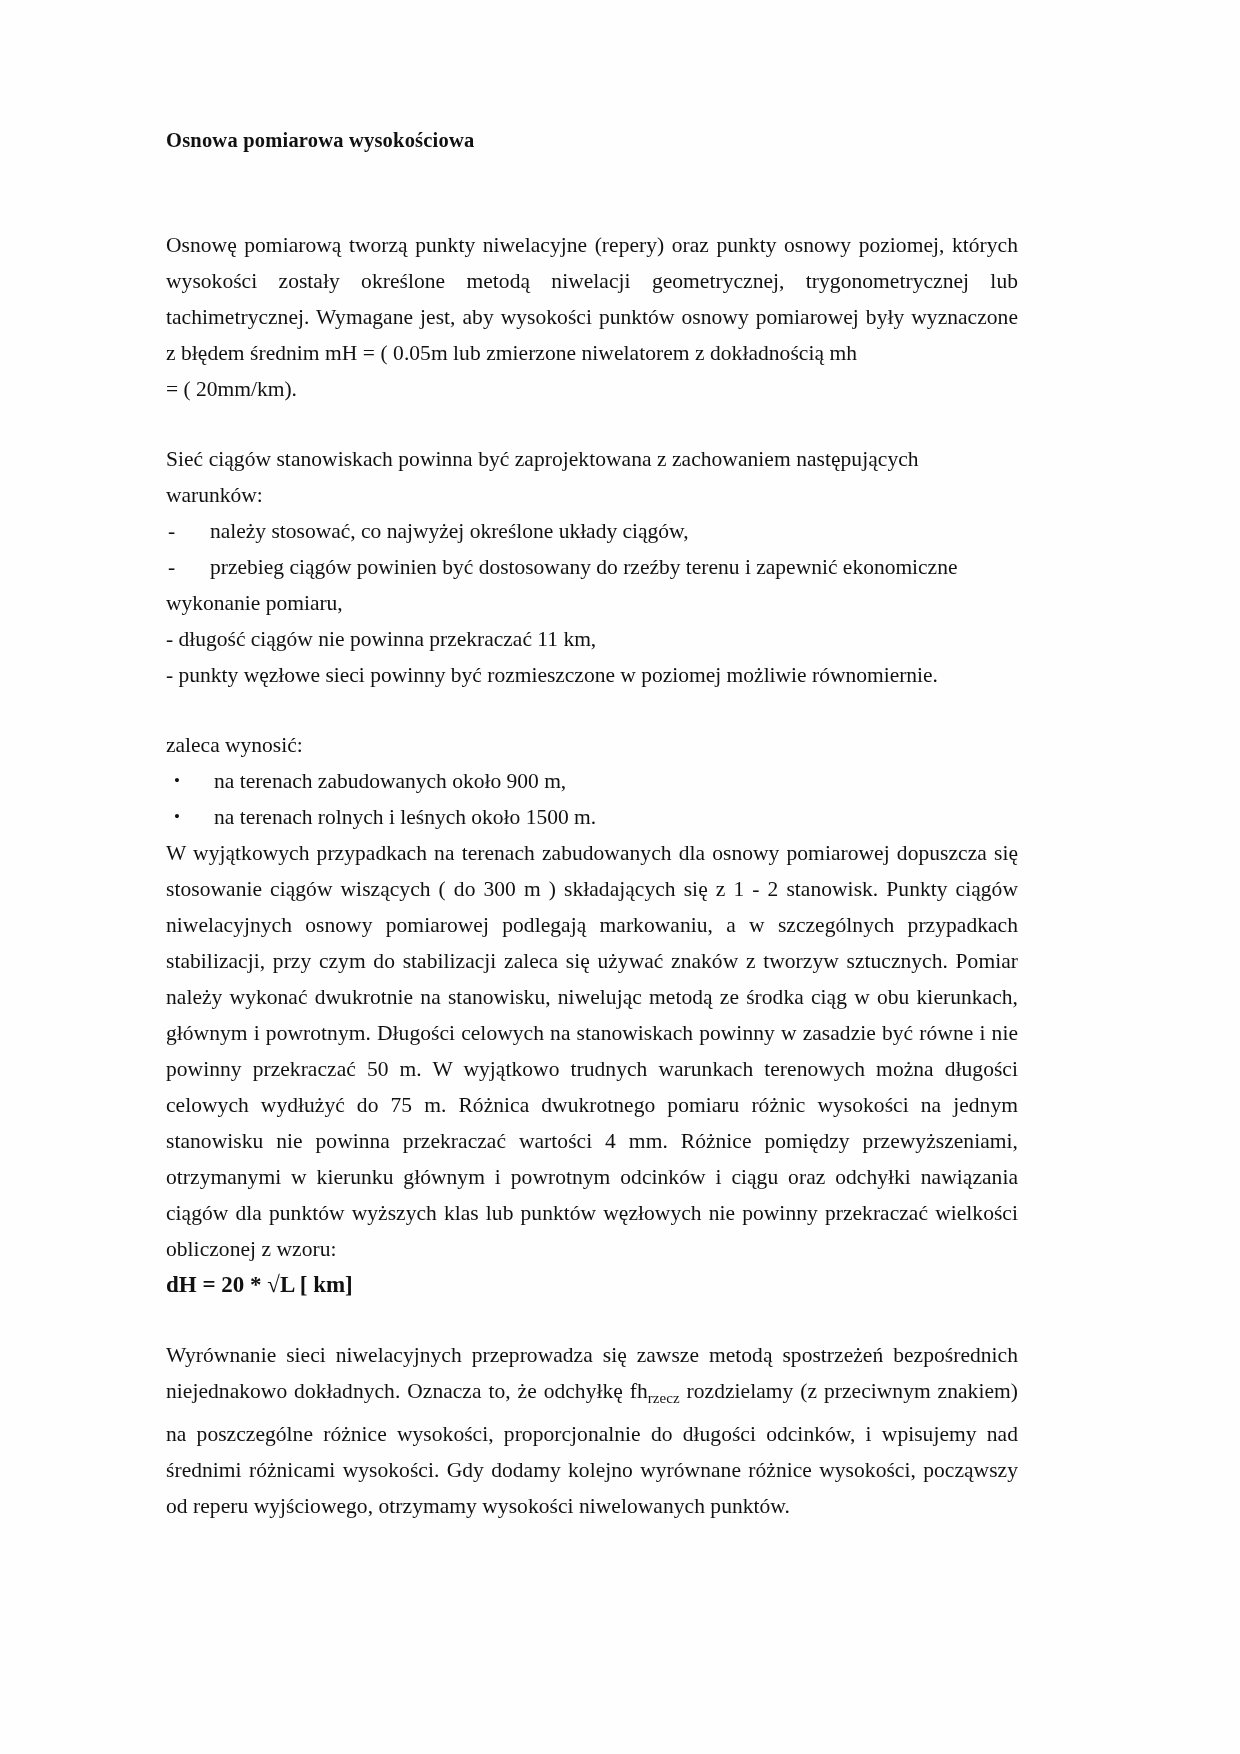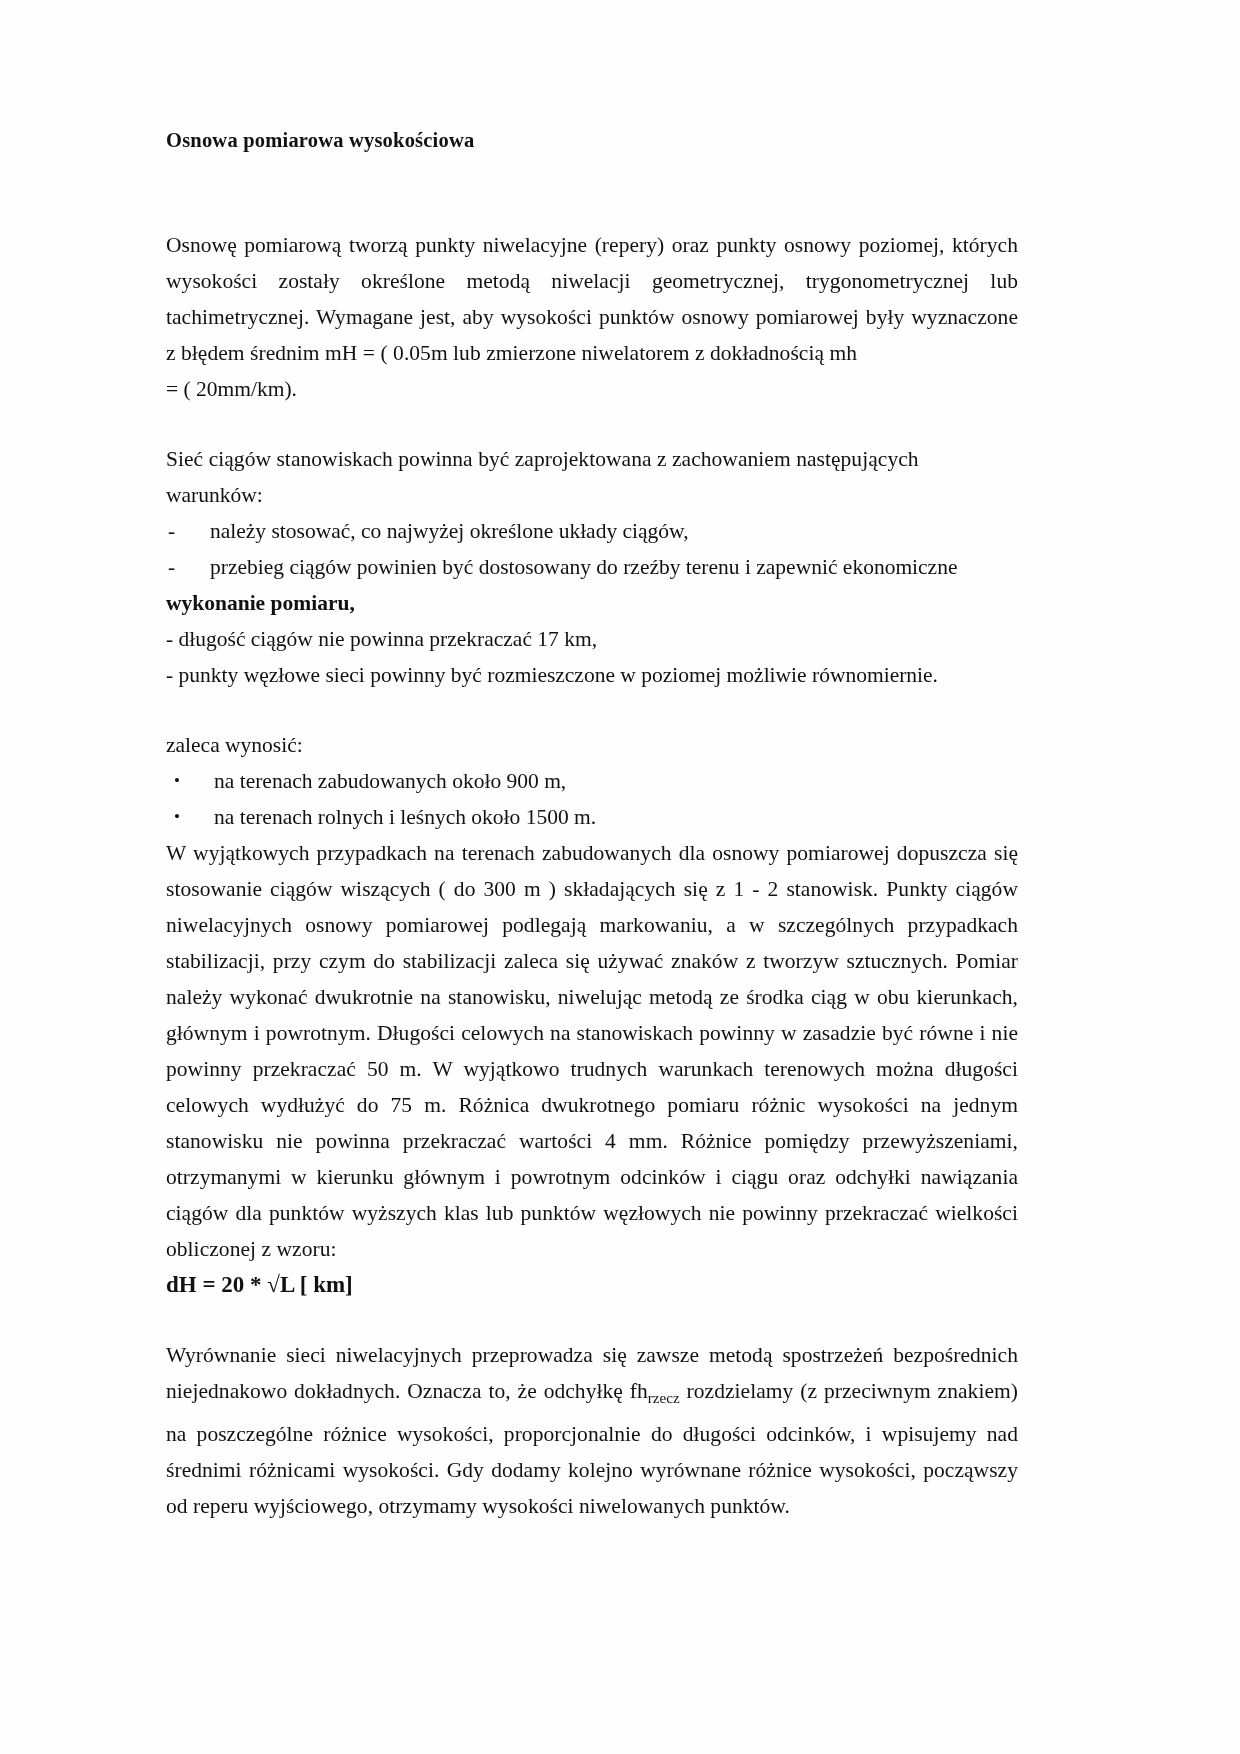--- a/index.html
+++ b/index.html
@@ -71,21 +71,20 @@
     top: 0;
     font-size: 21.5px;
     line-height: 36px;
   }
   ul.dash-list > li .item-text {
     display: block;
   }
   ul.dash-list > li .cont {
     display: block;
     margin-left: -44px;
-    font-weight: bold;
   }
   ul.dot-list > li {
     font-size: 21.5px;
     line-height: 36px;
     position: relative;
     padding-left: 48px;
   }
   ul.dot-list > li .marker {
     position: absolute;
     left: 8px;
@@ -135,21 +134,21 @@
         <span class="marker">-</span>
         <span class="item-text">należy stosować, co najwyżej określone układy ciągów,</span>
       </li>
       <li>
         <span class="marker">-</span>
         <span class="item-text">przebieg ciągów powinien być dostosowany do rzeźby terenu i zapewnić ekonomiczne</span>
         <span class="cont">wykonanie pomiaru,</span>
       </li>
     </ul>
 
-    <div class="plain-dash-line">- długość ciągów nie powinna przekraczać 17 km,</div>
+    <div class="plain-dash-line">- długość ciągów nie powinna przekraczać 11 km,</div>
     <div class="plain-dash-line">- punkty węzłowe sieci powinny być rozmieszczone w poziomej możliwie równomiernie.</div>
 
     <div class="gap-md"></div>
 
     <div class="line">zaleca wynosić:</div>
 
     <ul class="dot-list">
       <li>
         <span class="marker">•</span>
         <span>na terenach zabudowanych około 900 m,</span>

